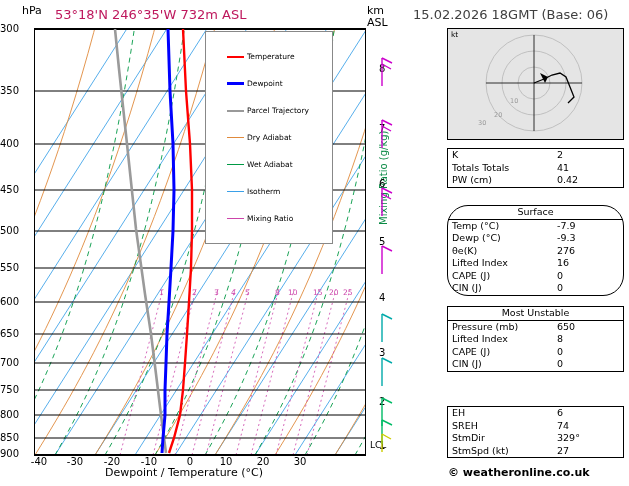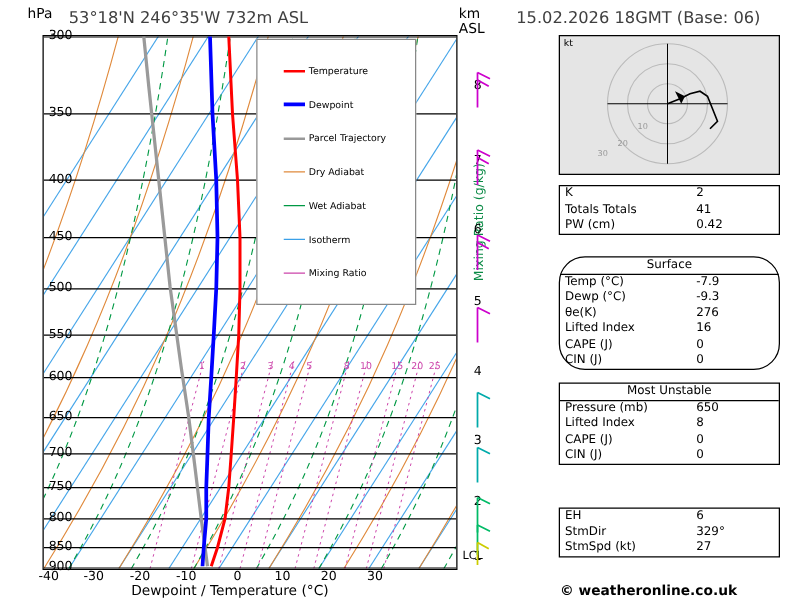--- a/index.html
+++ b/index.html
@@ -2,37 +2,37 @@
 <html><head>
 <meta charset="utf-8">
 <style>
   html,body{margin:0;padding:0;}
   body{width:629px;height:486px;background:#ffffff;font-family:"DejaVu Sans",sans-serif;overflow:hidden;position:relative;}
   .root{position:absolute;left:0;top:0;width:629px;height:486px;}
   .abs{position:absolute;}
 
   
   #hpa-label{left:22px;top:4px;font-size:11px;color:#000;}
-  #station-title{left:55px;top:7px;font-size:13px;color:#404040;font-weight:normal;}
+  #station-title{left:55px;top:7px;font-size:13px;color:#be185d;font-weight:normal;}
   #km-label{left:367px;top:4px;font-size:11px;color:#000;}
   #asl-label{left:367px;top:16px;font-size:11px;color:#000;}
   #run-title{left:413px;top:7px;font-size:13px;color:#404040;}
 
   
   #plot{left:34px;top:28px;width:330px;height:426px;border:1px solid #000;background:#fff;overflow:hidden;}
   #plot svg{display:block;}
 
   
   #legend{left:205px;top:31px;width:120px;background:#fff;border:1px solid #888;padding:2px 3px;}
   #legend .row{display:flex;align-items:center;height:9px;margin:18px;}
   #legend .swatch{width:17px;height:0;border-top-width:2px;border-top-style:solid;margin-right:3px;}
   #legend .txt{font-size:7.5px;color:#000;line-height:9px;white-space:nowrap;}
 
   
-  .ylab{position:absolute;font-size:10px;color:#000;text-align:right;width:30px;padding-left:28px;}
+  .ylab{position:absolute;font-size:10px;color:#000;width:30px;}
   .xlab{position:absolute;font-size:10px;color:#000;text-align:center;width:30px;}
   #xaxis-title{left:105px;top:466px;font-size:11px;color:#000;}
   #mix-title{left:378px;top:225px;font-size:10px;color:#0a8a45;transform:rotate(-90deg);transform-origin:0 0;white-space:nowrap;}
   .kmlab{position:absolute;font-size:10px;color:#000;}
   #lcl-label{left:370px;top:440px;font-size:9px;color:#000;}
 
   
   #hodo{left:447px;top:28px;width:175px;height:110px;border:1px solid #000;background:#e5e5e5;}
   #hodo .kt{position:absolute;left:3px;top:1px;font-size:7.5px;color:#000;}
 
@@ -370,20 +370,24 @@
   </div>
 
   <div class="panel" id="tbl4">
     <table>
       <tbody>
           <tr>
         <td>EH</td>
         <td class="v">6</td>
       </tr>
       <tr>
+        <td>SREH</td>
+        <td class="v">74</td>
+      </tr>
+      <tr>
         <td>StmDir</td>
         <td class="v">329°</td>
       </tr>
       <tr>
         <td>StmSpd (kt)</td>
         <td class="v">27</td>
       </tr>
     </tbody>
       </table>
   </div>

